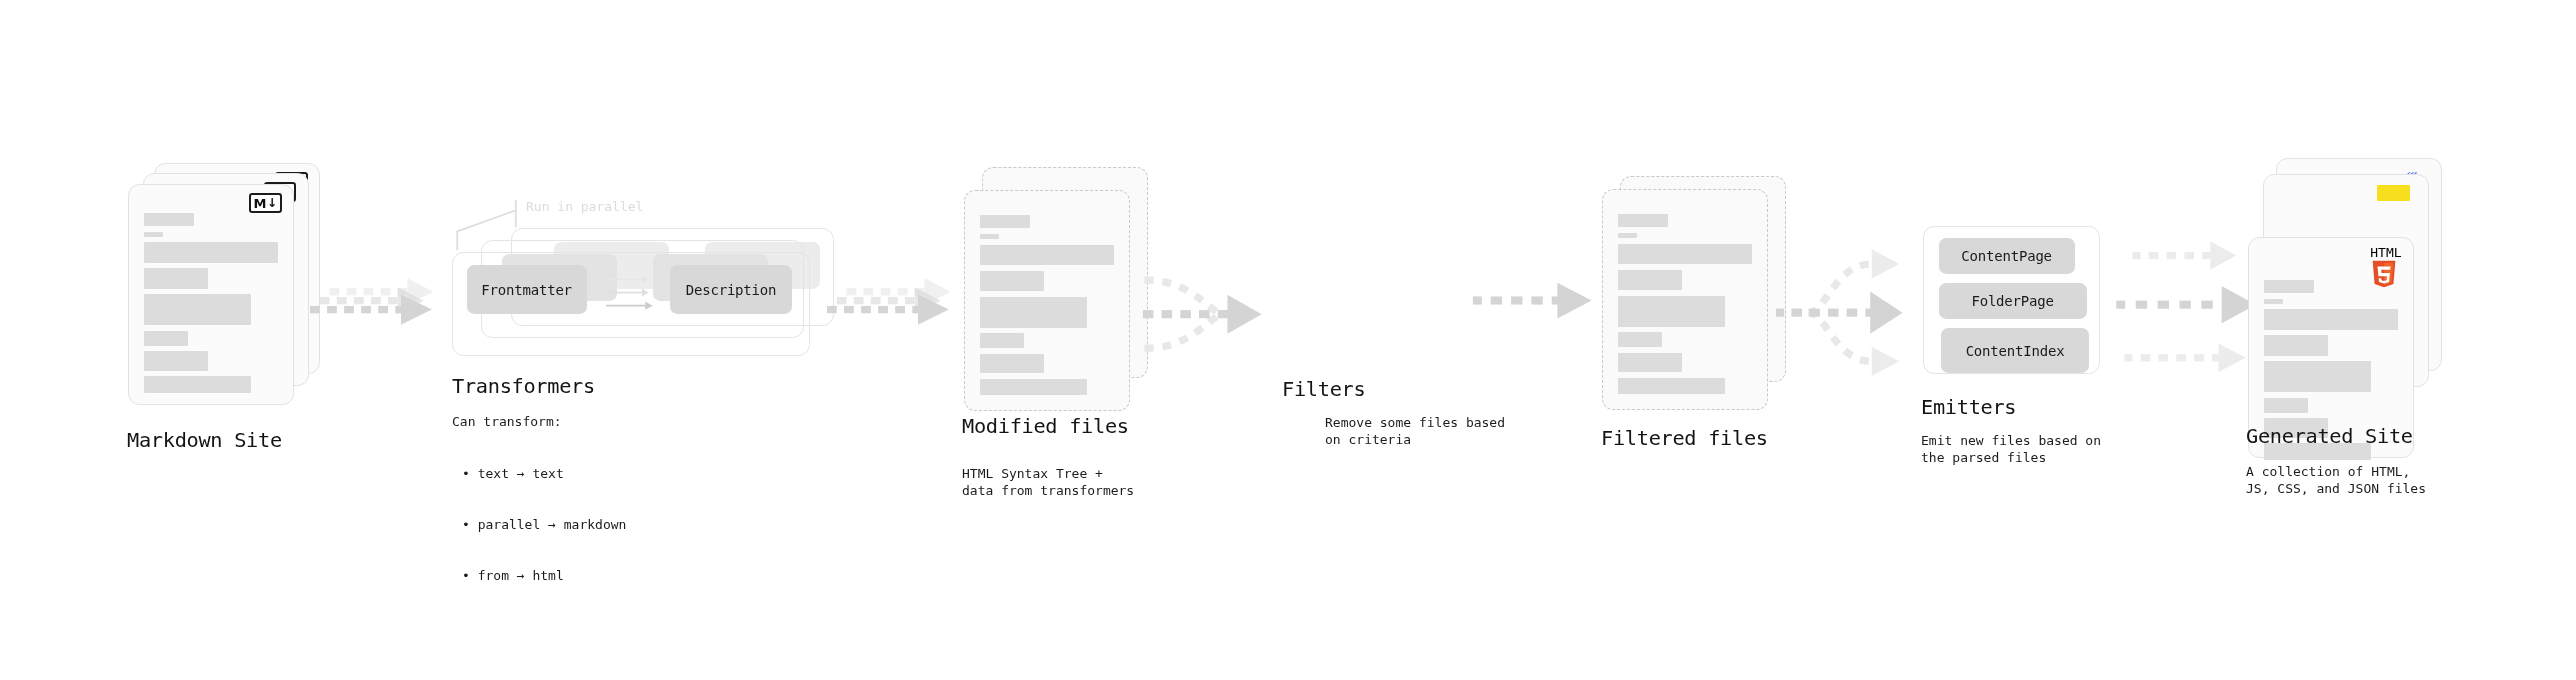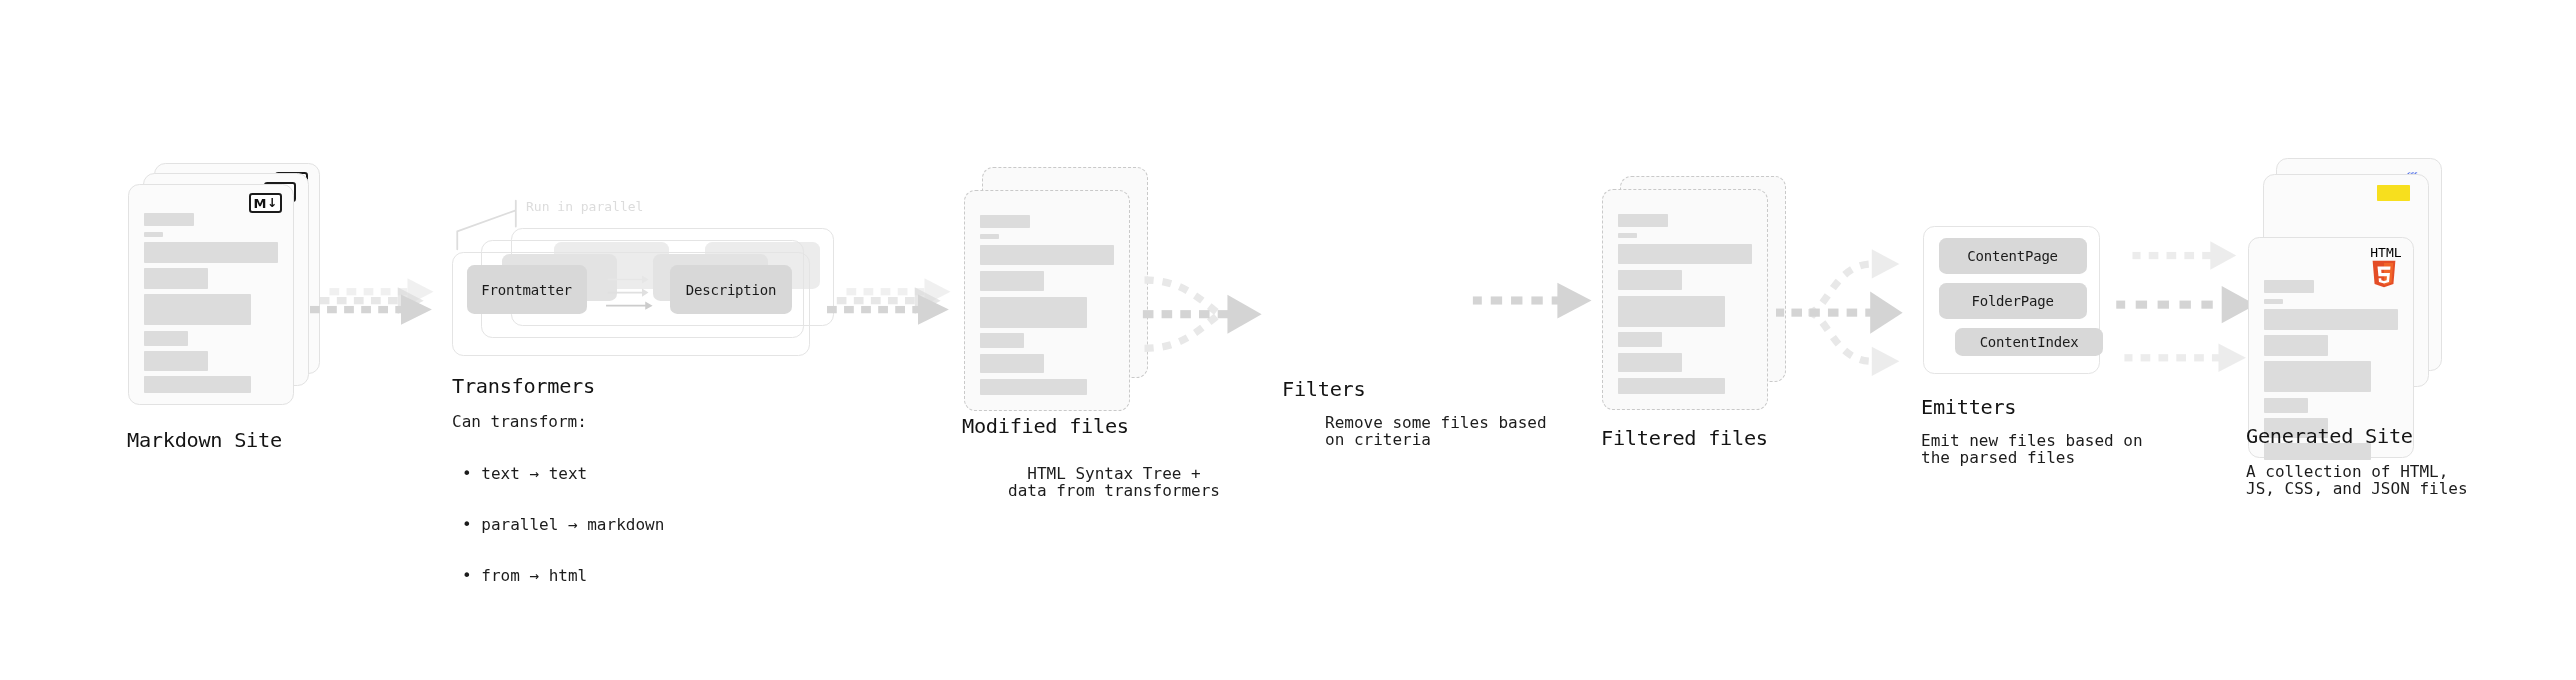--- a/index.html
+++ b/index.html
@@ -103,21 +103,21 @@
   
   .title {
     position: absolute;
     font-size: 20.3px;
     color: #141414;
     letter-spacing: -0.3px;
     white-space: nowrap;
   }
   .subtitle {
     position: absolute;
-    font-size: 16px;
+    font-size: 13px;
     line-height: 17px;
     color: #1c1c1c;
     white-space: pre;
   }
   .note {
     position: absolute;
     font-size: 13px;
     color: #dcdcdc;
     white-space: nowrap;
   }
@@ -304,21 +304,21 @@
         <div class="bar" style="width:48%;   height:20.3px;"></div>
         <div class="bar" style="width:80%;   height:31px;"></div>
         <div class="bar" style="width:33%;   height:14.6px;"></div>
         <div class="bar" style="width:48%;   height:19.5px;"></div>
         <div class="bar" style="width:80%;   height:16.3px;"></div>
       </div>
     </div>
   </div>
 
   <div class="title" style="left:962px; top:414px;">Modified files</div>
-  <div class="subtitle" style="left:1008px; top:465px;text-align:center;">HTML Syntax Tree +
+  <div class="subtitle" style="left:962px; top:465px;">HTML Syntax Tree +
 data from transformers</div>
 
   <div class="abs" style="left:1138px; top:262px;">
     <svg width="135" height="106" viewBox="0 0 166 130">
       <g stroke="#e8e8e8" stroke-width="9" fill="none" stroke-dasharray="11 11" stroke-linecap="butt">
         <path d="M8 22 C 54 22, 74 44, 100 64"></path>
         <path d="M8 106 C 54 106, 74 84, 100 64"></path>
       </g>
       <g fill="#d4d4d4">
         <rect x="6" y="59" width="13" height="10"></rect>
@@ -385,23 +385,23 @@
         <rect x="41" y="89" width="13" height="10"></rect>
           <rect x="64" y="89" width="13" height="10"></rect>
         <rect x="87" y="89" width="13" height="10"></rect>
           <rect x="110" y="89" width="13" height="10"></rect>
       </g>
       <path d="M116 68 L156 94 L116 120 Z" fill="#d4d4d4"></path>
     </svg>
   </div>
 
   <div class="gbox filled abs" style="left:1923px; top:226px; width:177px; height:148px;">
-    <div class="chip" style="left:14.6px; top:11.4px; width:148px; height:36px;">ContentPage</div>
+    <div class="chip" style="left:14.6px; top:11.4px; width:136px; height:36px;">ContentPage</div>
     <div class="chip" style="left:14.6px; top:56px; width:148px; height:36px;">FolderPage</div>
-    <div class="chip" style="left:31px; top:101px; width:148px; height:28px;">ContentIndex</div>
+    <div class="chip" style="left:17px; top:101px; width:148px; height:45px;">ContentIndex</div>
   </div>
 
   <div class="title" style="left:1921px; top:395px;">Emitters</div>
   <div class="subtitle" style="left:1921px; top:432px;">Emit new files based on
 the parsed files</div>
 
   <div class="abs" style="left:2113px; top:234px;">
     <svg width="146" height="151" viewBox="0 0 180 186">
       <g opacity="0.42" transform="translate(24,0)">
         <g fill="#d4d4d4">

